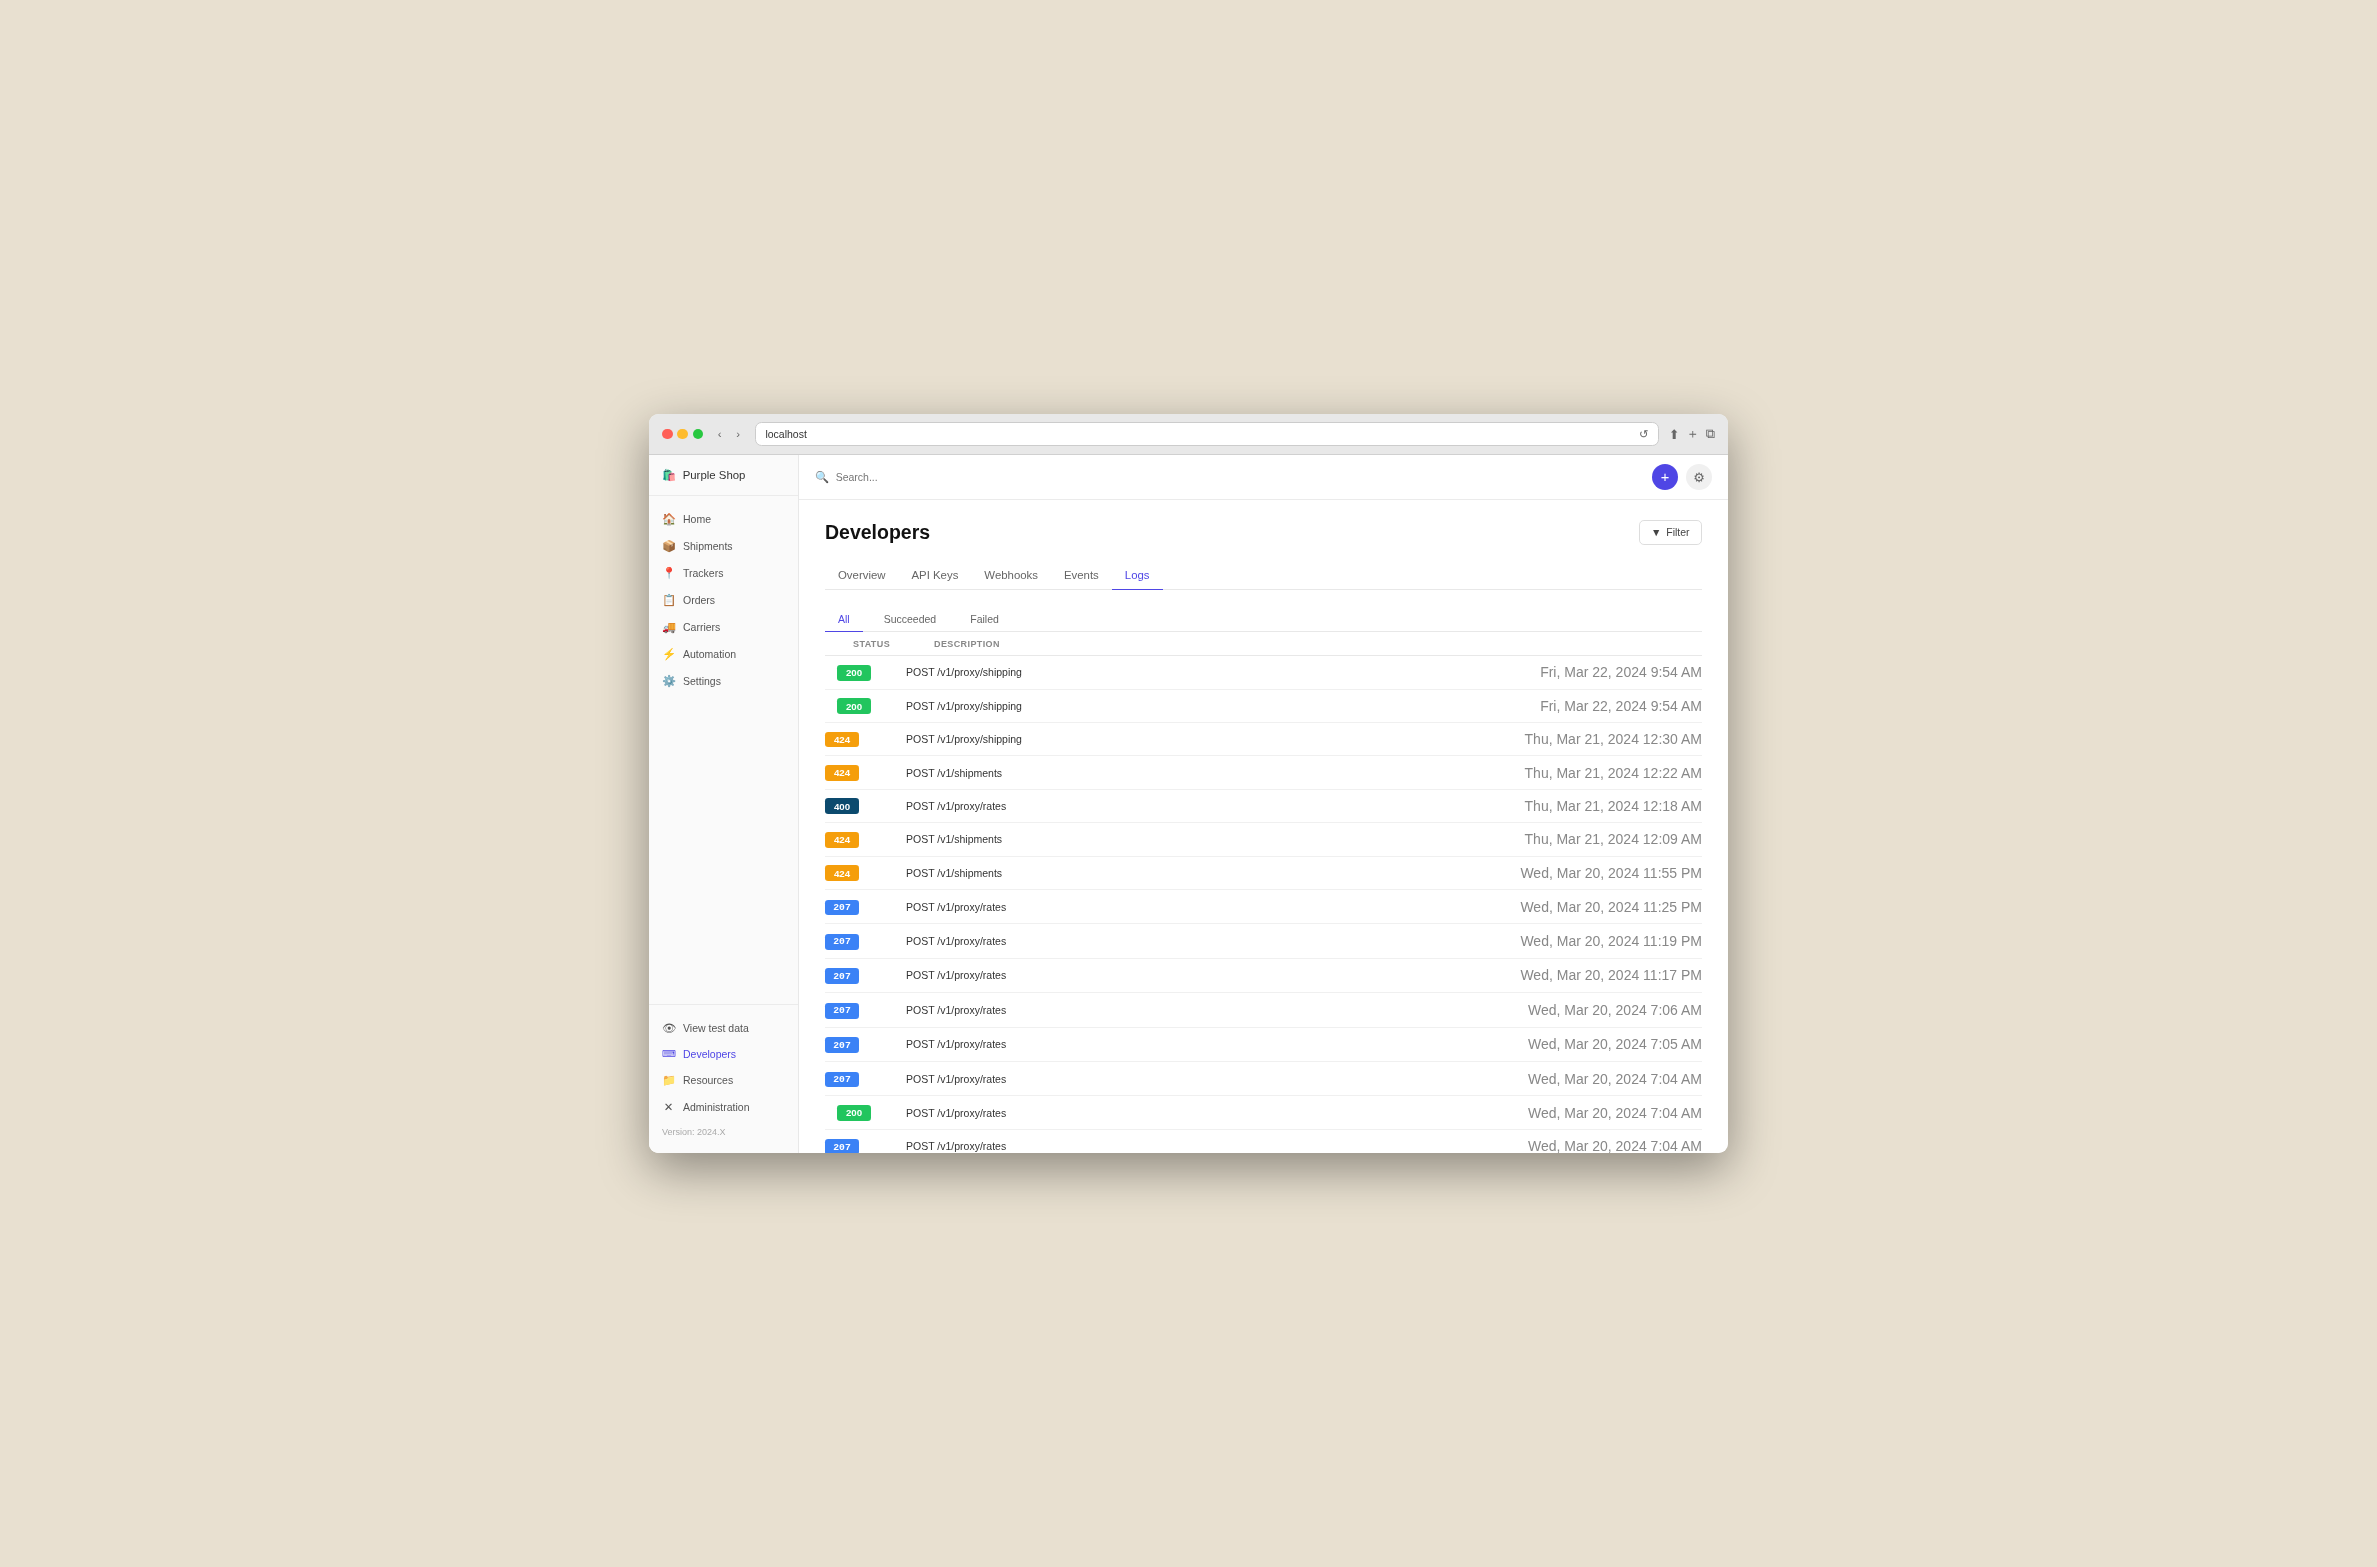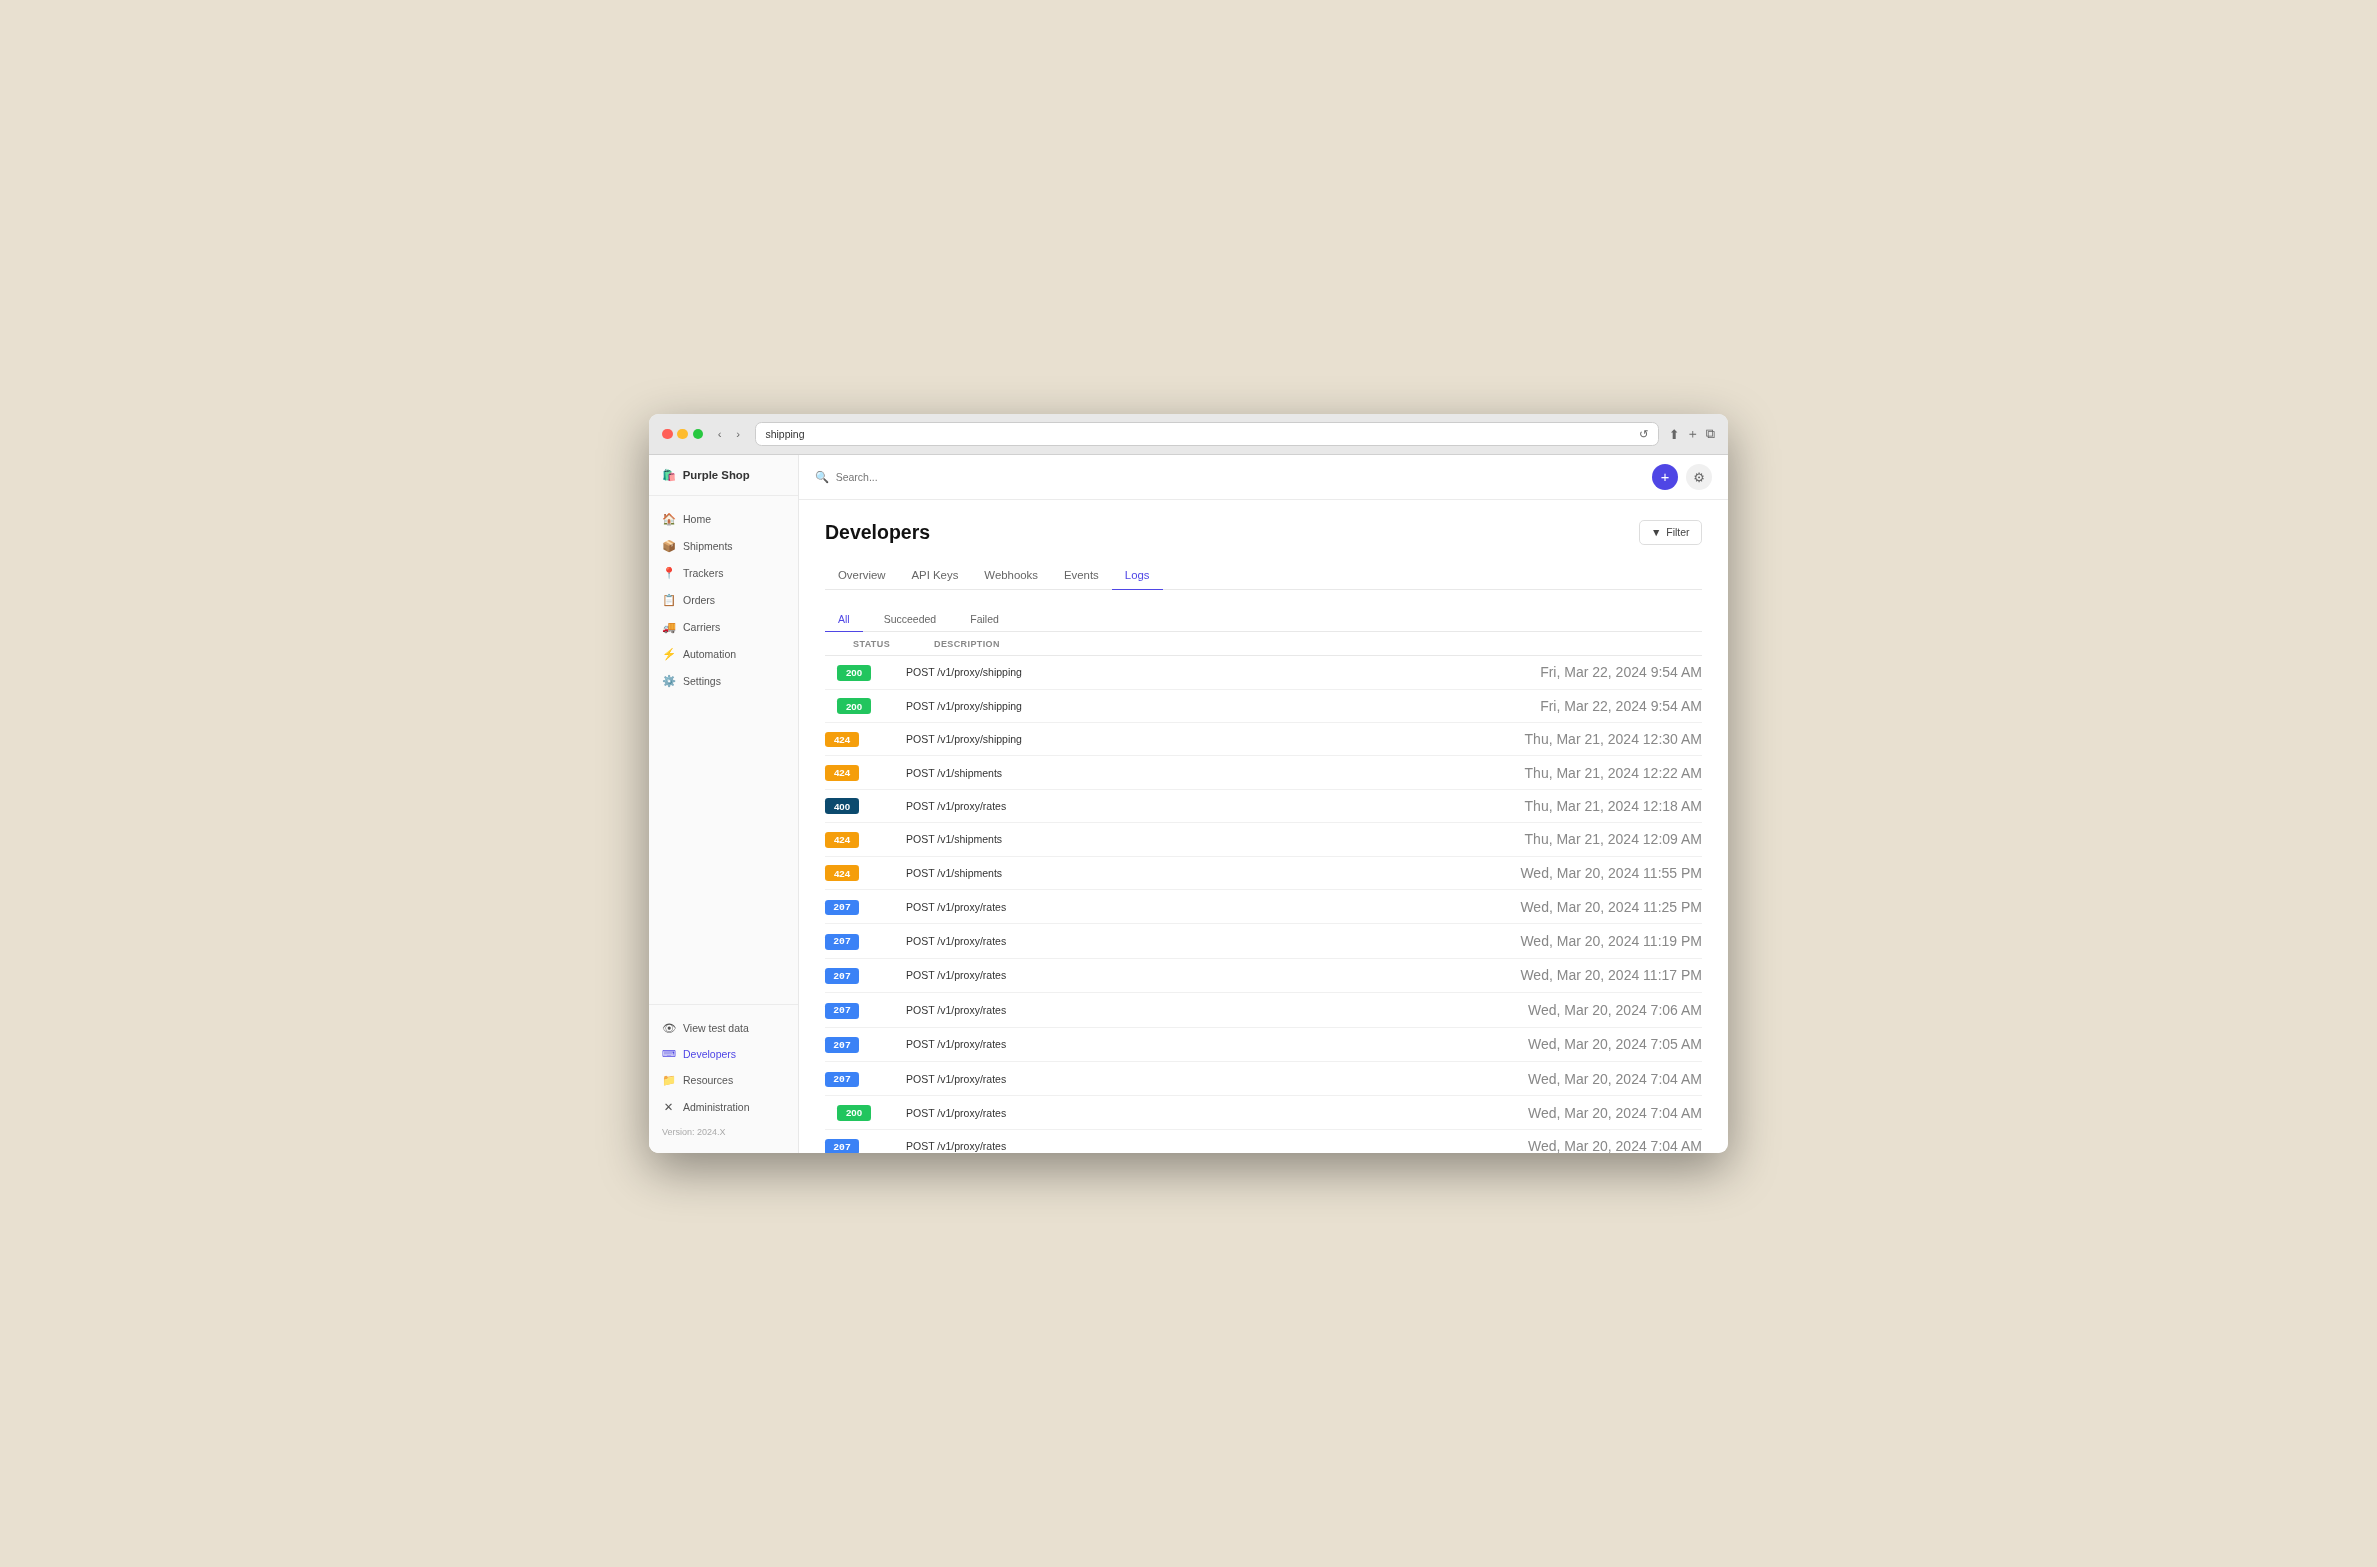--- a/index.html
+++ b/index.html
@@ -63,21 +63,21 @@
 
     .sidebar-logo {
       padding: 13px;
       display: flex;
       align-items: center;
       gap: 6.5px;
       border-bottom: 0.8px solid #ebebeb;
       cursor: pointer;
     }
     .logo-icon { font-size: 11.4px; }
-    .logo-text { font-size: 11.4px; font-weight: 700; color: #333; }
+    .logo-text { font-size: 11.4px; font-weight: 400; color: #333; }
 
     .sidebar-nav { padding: 9.7px 0; flex: 1; }
 
     .sidebar-item {
       display: flex;
       align-items: center;
       gap: 8px;
       padding: 6.5px 13px;
       cursor: pointer;
       font-size: 10.5px;
@@ -236,21 +236,21 @@
     <div class="traffic-lights">
       <div class="tl tl-red"></div>
       <div class="tl tl-yellow"></div>
       <div class="tl tl-green"></div>
     </div>
     <div class="browser-nav">
       <button class="nav-btn">‹</button>
       <button class="nav-btn">›</button>
     </div>
     <div class="address-bar">
-      <span class="address-text">shipping</span>
+      <span class="address-text">localhost</span>
       <button class="refresh-btn">↺</button>
     </div>
     <div class="browser-actions">
       <button class="browser-action-btn">⬆</button>
       <button class="browser-action-btn">＋</button>
       <button class="browser-action-btn">⧉</button>
     </div>
   </div>
 
   <div class="app-container">

